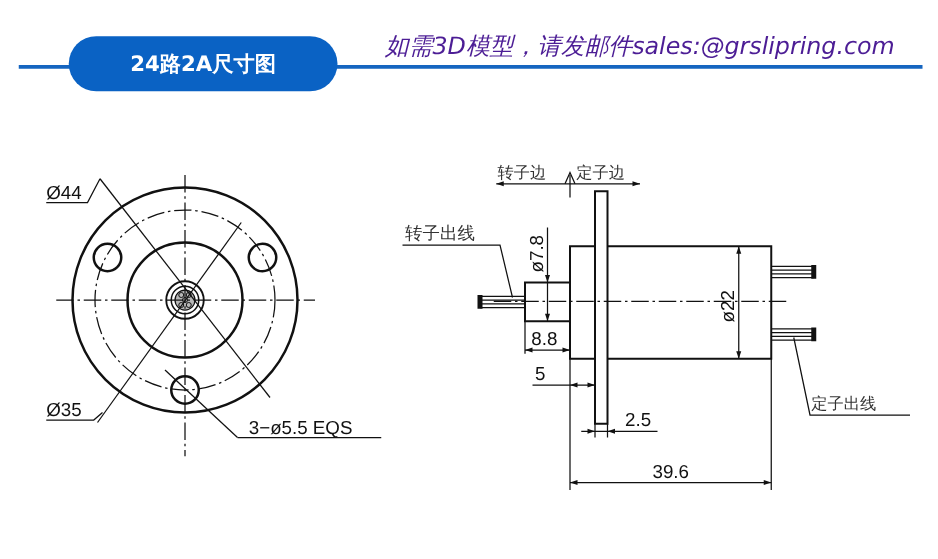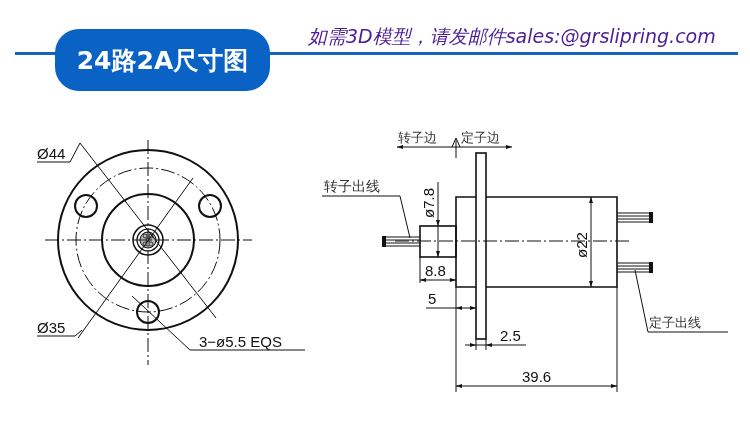--- a/index.html
+++ b/index.html
@@ -1,18 +1,18 @@
 <!DOCTYPE html>
 <html><head>
 <meta charset="utf-8">
 <style>
   html, body { margin:0; padding:0; background:#ffffff; }
   body { width:750px; height:447px; position:relative; overflow:hidden; font-family:"DejaVu Sans", sans-serif; }
   .hline { position:absolute; top:52px; height:3px; background:#1565c0; }
-  .title-pill { position:absolute; left:55px; top:29px; width:215px; height:62px; background:#0a62c4; border-radius:24px; color:#fff; font-size:25px; font-weight:bold; display:flex; align-items:center; justify-content:center; letter-spacing:0px; font-family:"DejaVu Sans", sans-serif; }
+  .title-pill { position:absolute; left:55px; top:29px; width:215px; height:44px; background:#0a62c4; border-radius:24px; color:#fff; font-size:17px; font-weight:bold; display:flex; align-items:center; justify-content:center; letter-spacing:0px; font-family:"DejaVu Sans", sans-serif; }
   .contact { position:absolute; left:308px; top:24px; font-size:19px; color:#4c1d95; font-family:"DejaVu Sans", sans-serif; white-space:nowrap;font-style:italic; }
   svg.drawing { position:absolute; left:0; top:0; }
   svg text { font-family:"Liberation Sans", sans-serif; fill:#111; }
   svg text.cn { font-family:"DejaVu Sans", sans-serif; fill:#333; }
 </style>
 </head>
 <body>
 
 <div class="hline" style="left:15px;width:45px;"></div>
 <div class="hline" style="left:268px;width:470px;"></div>

